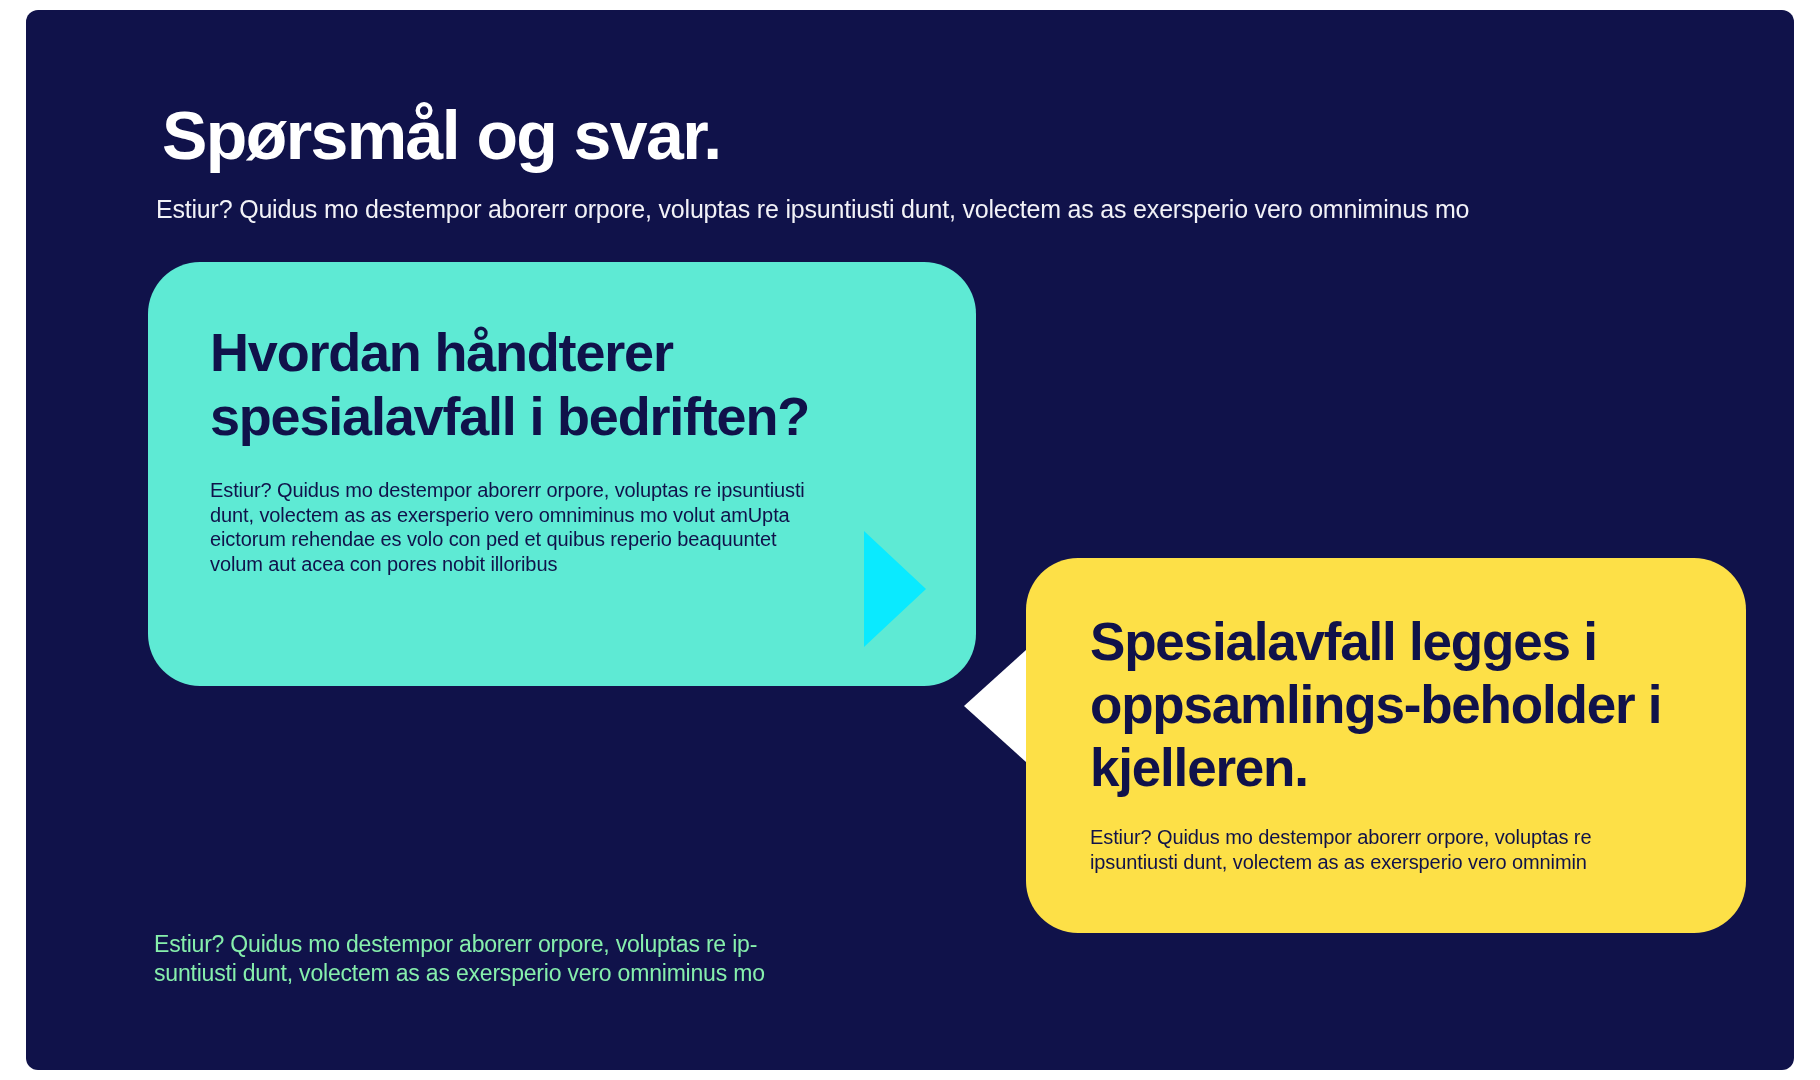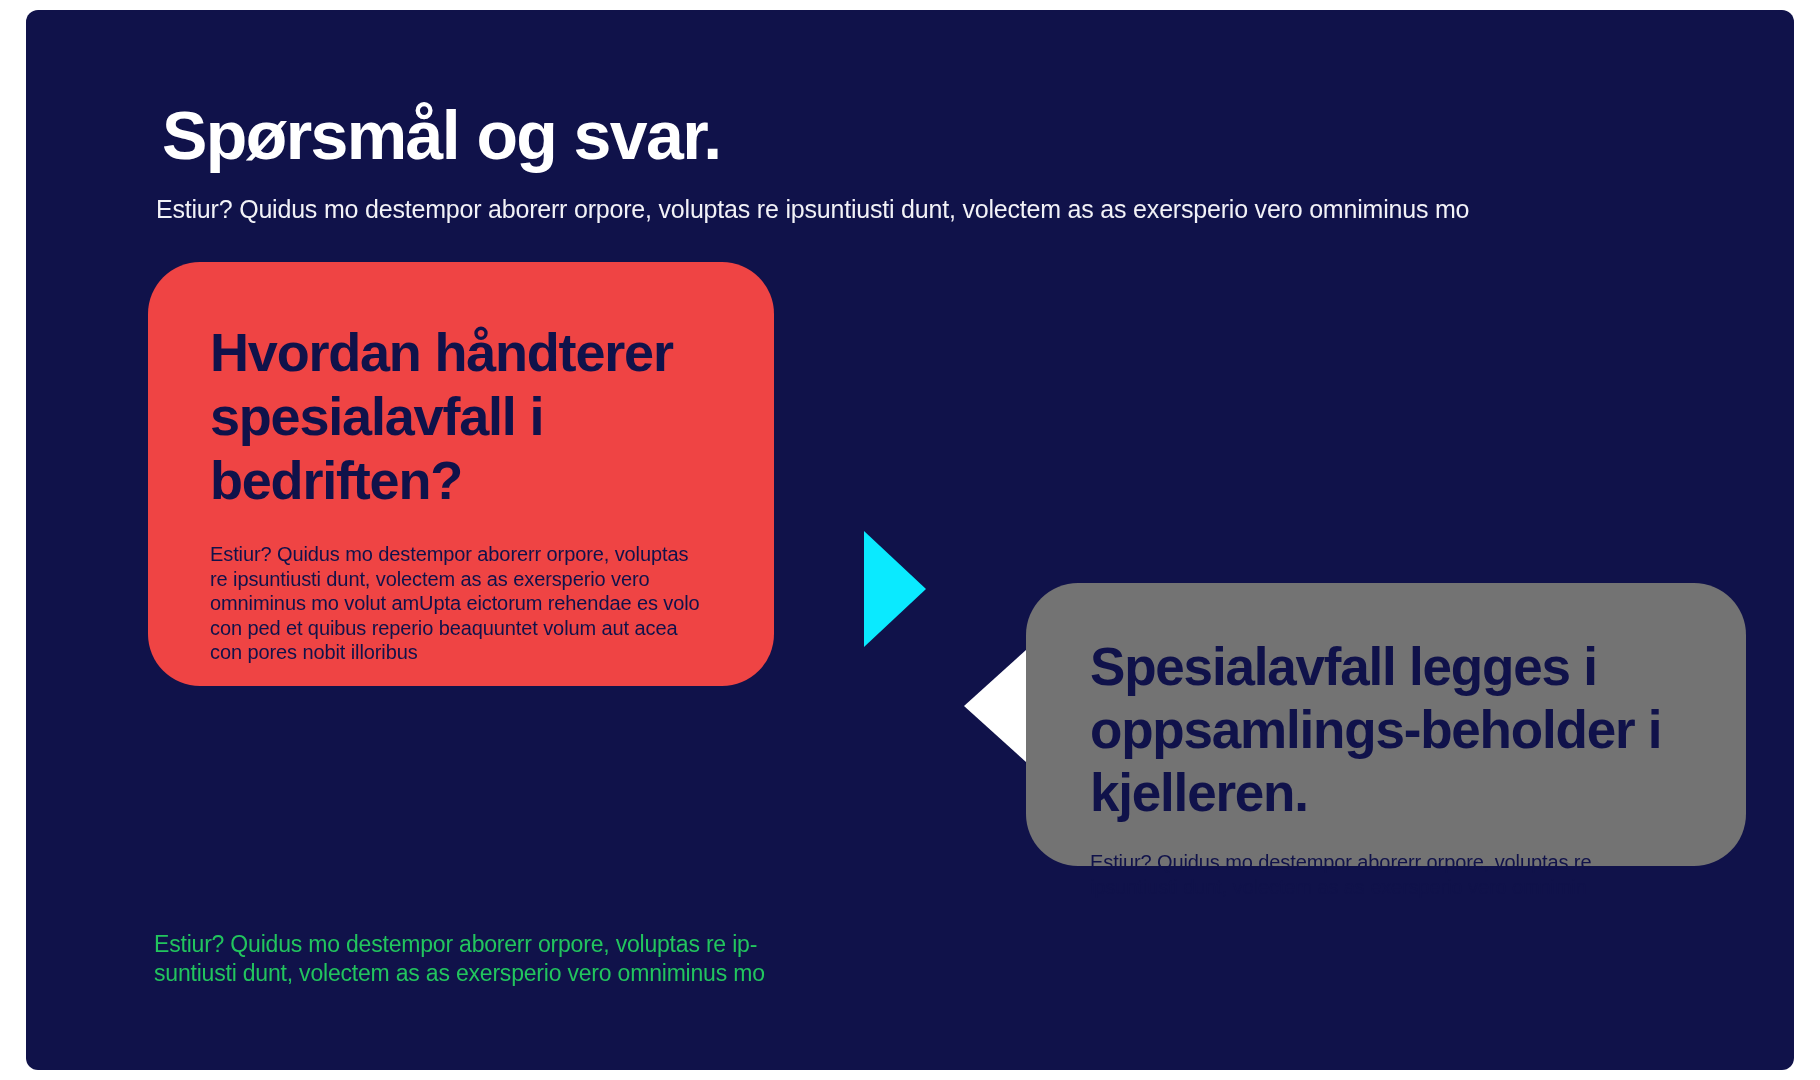--- a/index.html
+++ b/index.html
@@ -60,23 +60,23 @@
   .bubble-tail {
     position: absolute;
     width: 0;
     height: 0;
   }
 
   
   #question-bubble {
     left: 122px;
     top: 252px;
-    width: 626px;
+    width: 828px;
     height: 424px;
-    background: #ef4444;
+    background: #5eead4;
     padding: 58px 66px 0 62px;
   }
   #question-bubble-tail {
     left: 838px;
     top: 521px;
     border-top: 58px solid transparent;
     border-bottom: 58px solid transparent;
     border-left: 62px solid #0aeaff;
   }
   .bubble-heading-cyan {
@@ -95,24 +95,23 @@
     letter-spacing: -0.1px;
     color: #10124a;
     max-width: 600px;
   }
 
   
   #answer-bubble {
     left: 1000px;
     top: 548px;
     width: 720px;
-    height: 283px;
-    background: #737373;
+    height: 375px;
+    background: #fde047;
     padding: 52px 62px 0 64px;
-    margin-top: 25px;
   }
   #answer-bubble-tail {
     left: 938px;
     top: 640px;
     border-top: 56px solid transparent;
     border-bottom: 56px solid transparent;
     border-right: 62px solid #ffffff;
   }
   .bubble-heading-white {
     margin: 0;
@@ -136,21 +135,21 @@
   .footer-note {
     position: absolute;
     left: 128px;
     top: 920px;
     margin: 0;
     width: 620px;
     font-size: 23px;
     line-height: 29px;
     font-weight: 400;
     letter-spacing: -0.2px;
-    color: #22c55e;
+    color: #86efac;
   }
 </style>
 </head>
 <body>
 
 <div class="slide-frame">
 
   <h1 class="page-title">Spørsmål og svar.</h1>
 
   <p class="page-subtitle">Estiur? Quidus mo destempor aborerr orpore, voluptas re ipsuntiusti dunt, volectem as as exersperio vero omniminus mo</p>

